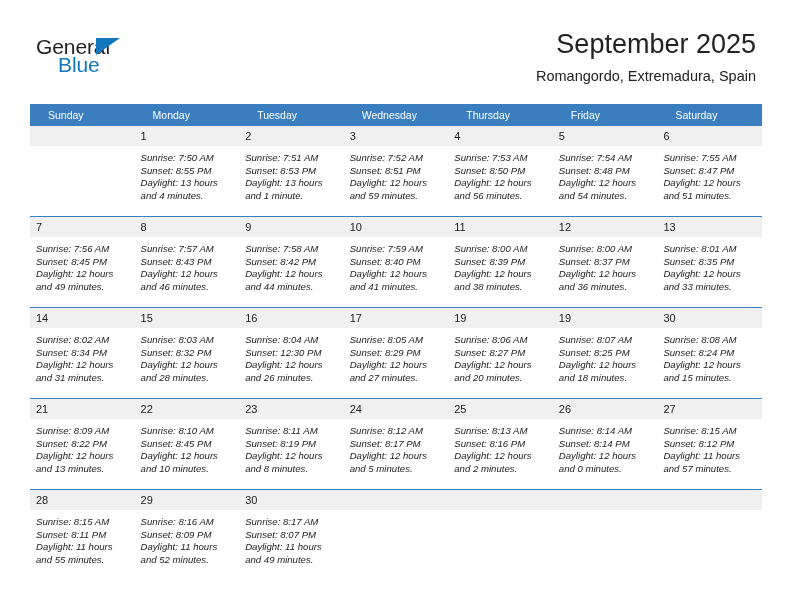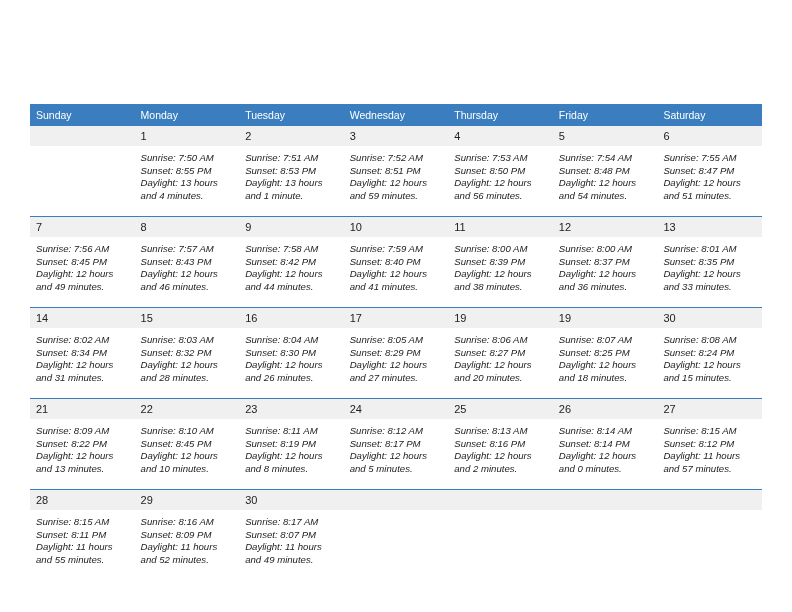--- a/index.html
+++ b/index.html
@@ -96,21 +96,21 @@
     width: 732px;
     border-collapse: collapse;
     table-layout: fixed;
   }
   .calendar th {
     background: #3a7ebf;
     color: #ffffff;
     font-size: 10.5px;
     font-weight: normal;
     text-align: left;
-    padding: 5px 0 5px 6px;
+    padding: 5px 0 5px 18px;
     height: 12px;
     border: none;
     margin-left: 22px;
   }
   .calendar td {
     vertical-align: top;
     padding: 0;
     border: none;
     width: 104.57px;
   }
@@ -147,20 +147,34 @@
   .dayinfo .dl {
     white-space: normal;
   }
   .blank .dayinfo { visibility: hidden; }
 </style>
 </head>
 <body>
 
 <div class="page">
 
+  <div class="header">
+
+    <div class="brand">
+      <span class="brand-general">General</span>
+      <span class="brand-tri"></span>
+      <span class="brand-blue">Blue</span>
+    </div>
+
+    <div class="title-wrap">
+      <h1 class="cal-title">September 2025</h1>
+      <div class="cal-sub">Romangordo, Extremadura, Spain</div>
+    </div>
+
+  </div>
 
   <table class="calendar">
     <thead>
       <tr>
         <th>Sunday</th>
         <th>Monday</th>
         <th>Tuesday</th>
         <th>Wednesday</th>
         <th>Thursday</th>
         <th>Friday</th>
@@ -350,21 +364,21 @@
             <div class="dl">Daylight: 12 hours</div>
             <div class="dl">and 28 minutes.</div>
           </div>
         </div>
           </td>
         <td>
             <div class="daycell">
           <div class="daynum">16</div>
           <div class="dayinfo">
             <div>Sunrise: 8:04 AM</div>
-            <div>Sunset: 8:30 PM</div>
+            <div>Sunset: 12:30 PM</div>
             <div class="dl">Daylight: 12 hours</div>
             <div class="dl">and 26 minutes.</div>
           </div>
         </div>
           </td>
         <td>
             <div class="daycell">
           <div class="daynum">17</div>
           <div class="dayinfo">
             <div>Sunrise: 8:05 AM</div>

